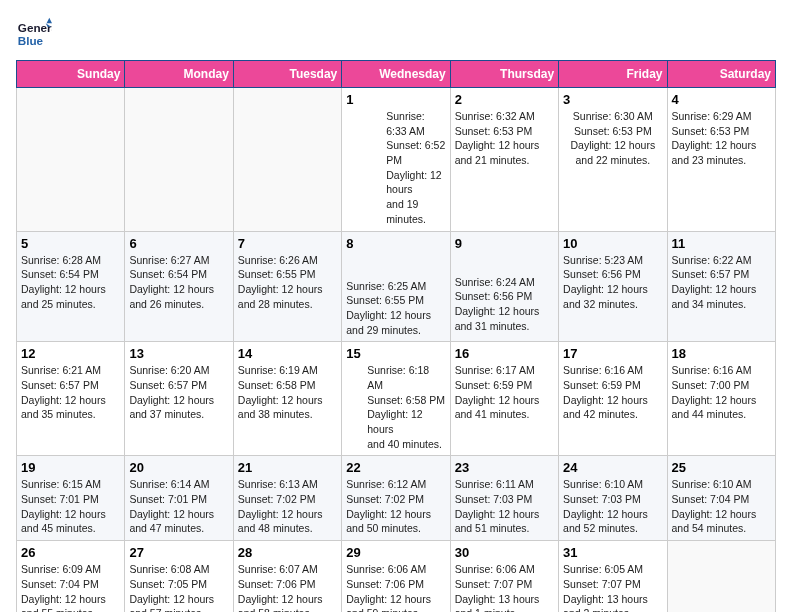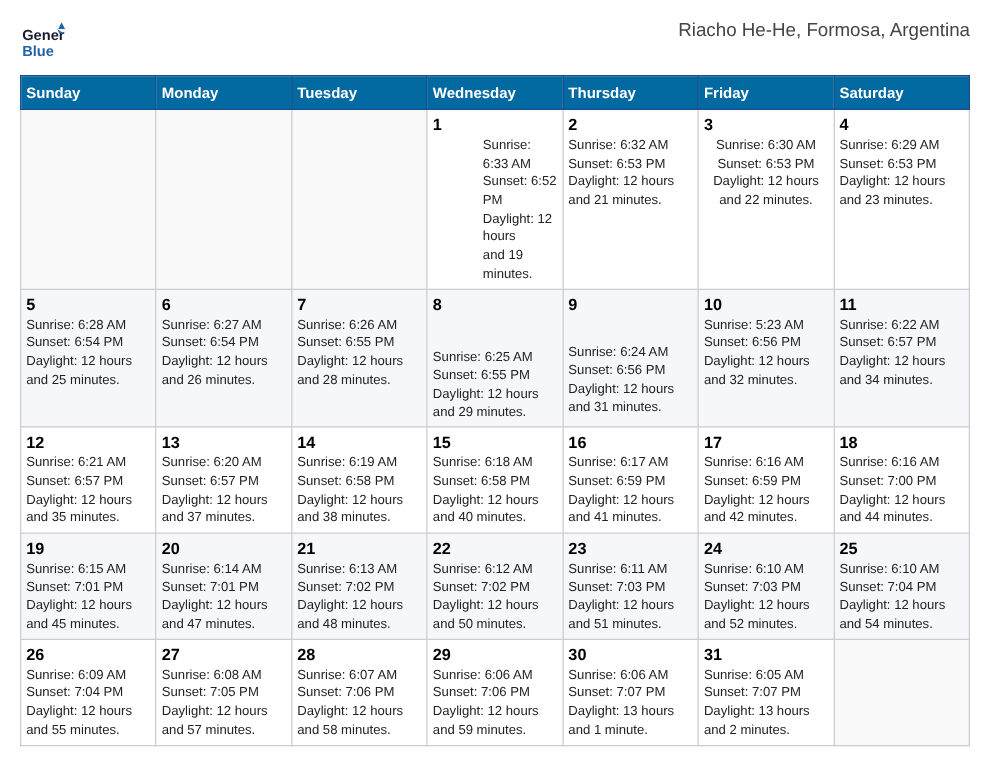--- a/index.html
+++ b/index.html
@@ -36,24 +36,24 @@
     .location-title {
       font-size: 15px;
       color: #444;
     }
     .calendar-table {
       width: 100%;
       border-collapse: collapse;
       font-size: 11px;
     }
     .calendar-table th {
-      background-color: #0369a1;
+      background-color: #ec4899;
       color: #fff;
       padding: 6px 4px;
-      text-align: left;
+      text-align: right;
       font-size: 12px;
       border: 1px solid #1a4d8f;
     }
     .calendar-table td {
       border: 1px solid #ccc;
       vertical-align: top;
       padding: 4px;
       width: calc(100% / 7);
       min-height: 80px;
       background: #fff;
@@ -85,21 +85,20 @@
 <div class="header-section">
   <div class="logo">
     <svg class="logo-icon" viewBox="0 0 40 40">
       <text x="2" y="18" font-size="13" font-weight="bold" fill="#1a1a2e" font-family="Arial">General</text>
       <text x="2" y="32" font-size="13" font-weight="bold" fill="#2563a8" font-family="Arial">Blue</text>
       <polygon points="34,8 40,8 37,2" fill="#2563a8"></polygon>
       <polygon points="36,10 42,14 38,14" fill="#2563a8" transform="translate(-3,-2)"></polygon>
     </svg>
   </div>
   <div class="title-section">
-    <div class="location-title">Riacho He-He, Formosa, Argentina</div>
   </div>
 </div>
 
 <table class="calendar-table">
   <thead>
     <tr>
     <th>Sunday</th>
         <th>Monday</th>
         <th>Tuesday</th>
         <th>Wednesday</th>
@@ -210,21 +209,21 @@
         </td>
         <td>
           <span class="day-number">14</span>
           <div class="day-info" style="white-space: pre-line;">Sunrise: 6:19 AM
 Sunset: 6:58 PM
 Daylight: 12 hours
 and 38 minutes.</div>
         </td>
         <td>
           <span class="day-number">15</span>
-          <div class="day-info" style="white-space: pre-line;">Sunrise: 6:18 AM
+          <div class="day-info" style="white-space: pre-line; margin-left: 21px;">Sunrise: 6:18 AM
 Sunset: 6:58 PM
 Daylight: 12 hours
 and 40 minutes.</div>
         </td>
         <td>
           <span class="day-number">16</span>
           <div class="day-info" style="white-space: pre-line;">Sunrise: 6:17 AM
 Sunset: 6:59 PM
 Daylight: 12 hours
 and 41 minutes.</div>

